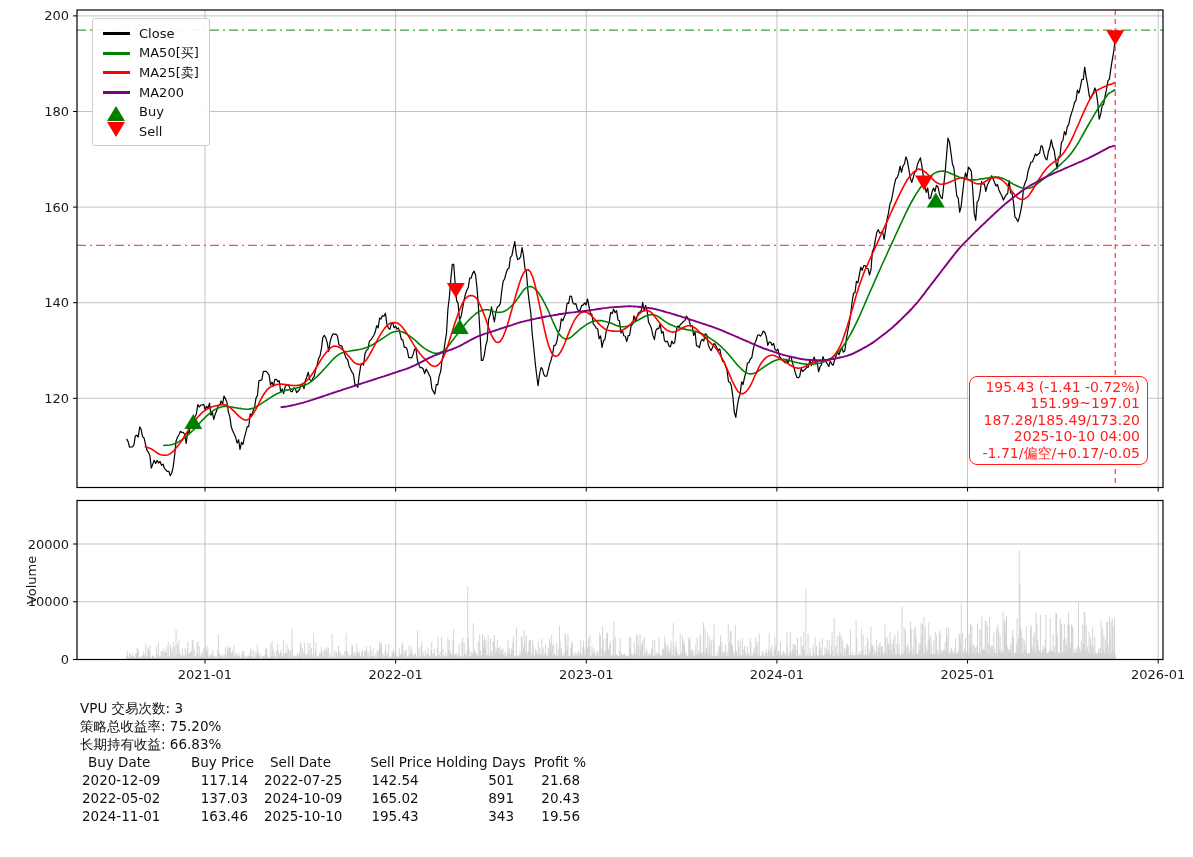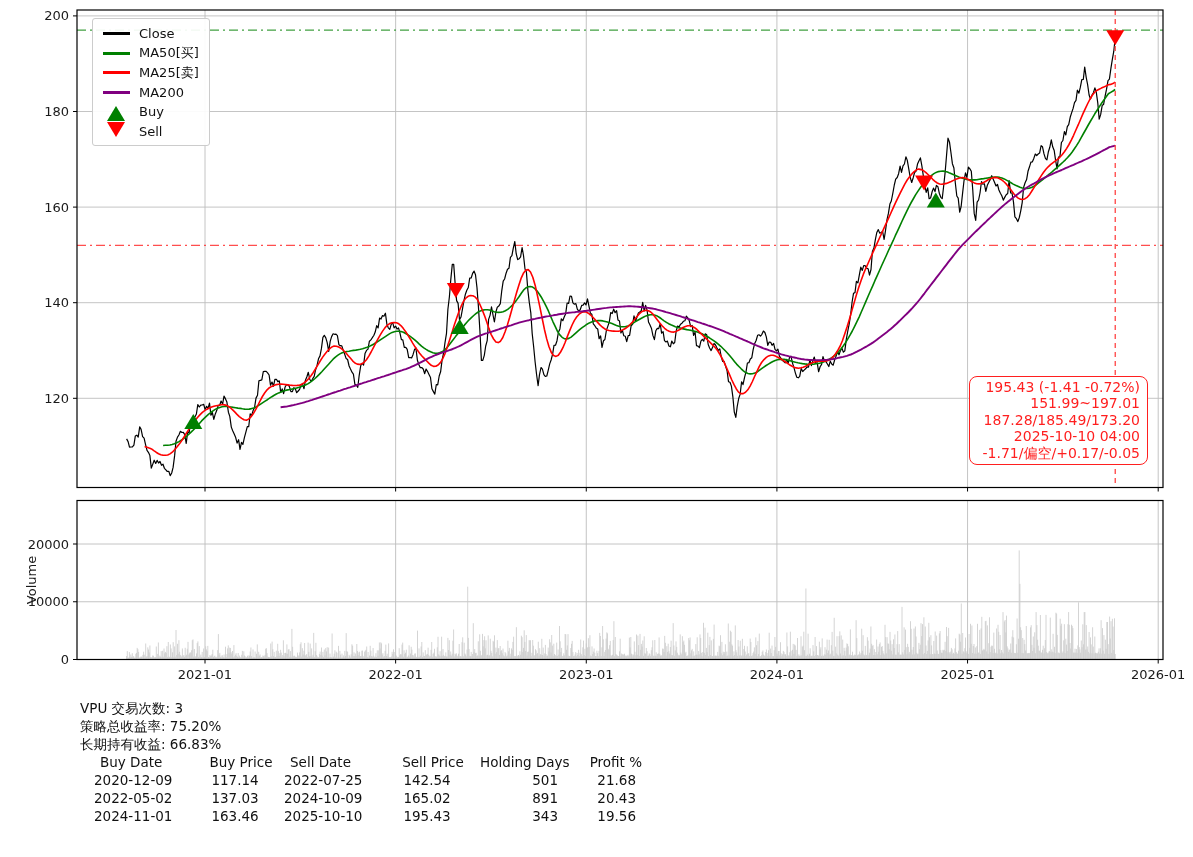--- a/index.html
+++ b/index.html
@@ -21,24 +21,24 @@
   .legend-label{font-size:13px;color:#111;margin-left:8px;white-space:nowrap;}
 
   
   .anno{position:absolute;left:969px;top:376px;width:179px;box-sizing:border-box;
         border:1.6px solid #ff1f1f;border-radius:8px;background:#fff;padding:2px 7px 3px 7px;
         text-align:right;color:#ff1f1f;font-size:14px;line-height:16.4px;z-index:6;white-space:nowrap;}
 
   
   .stats{position:absolute;left:80px;top:699px;font-size:13.5px;line-height:18px;color:#111;}
   .trow{display:flex;}
-  .trow span{display:inline-block;white-space:nowrap;margin-left:12px;}
+  .trow span{display:inline-block;white-space:nowrap;}
   .c1{width:92px;text-align:left;padding-left:2px;}
   .thead .c1{padding-left:8px;}
-  .c2{width:74px;text-align:center;}
+  .c2{width:74px;text-align:right;}
   .c3{width:96px;text-align:left;margin-left:16px;}
   .c4{width:70px;text-align:center;}
   .c5{width:84px;text-align:right;}
   .c6{width:66px;text-align:right;}
 </style>
 </head>
 <body>
 
 <div class="fig">
 

